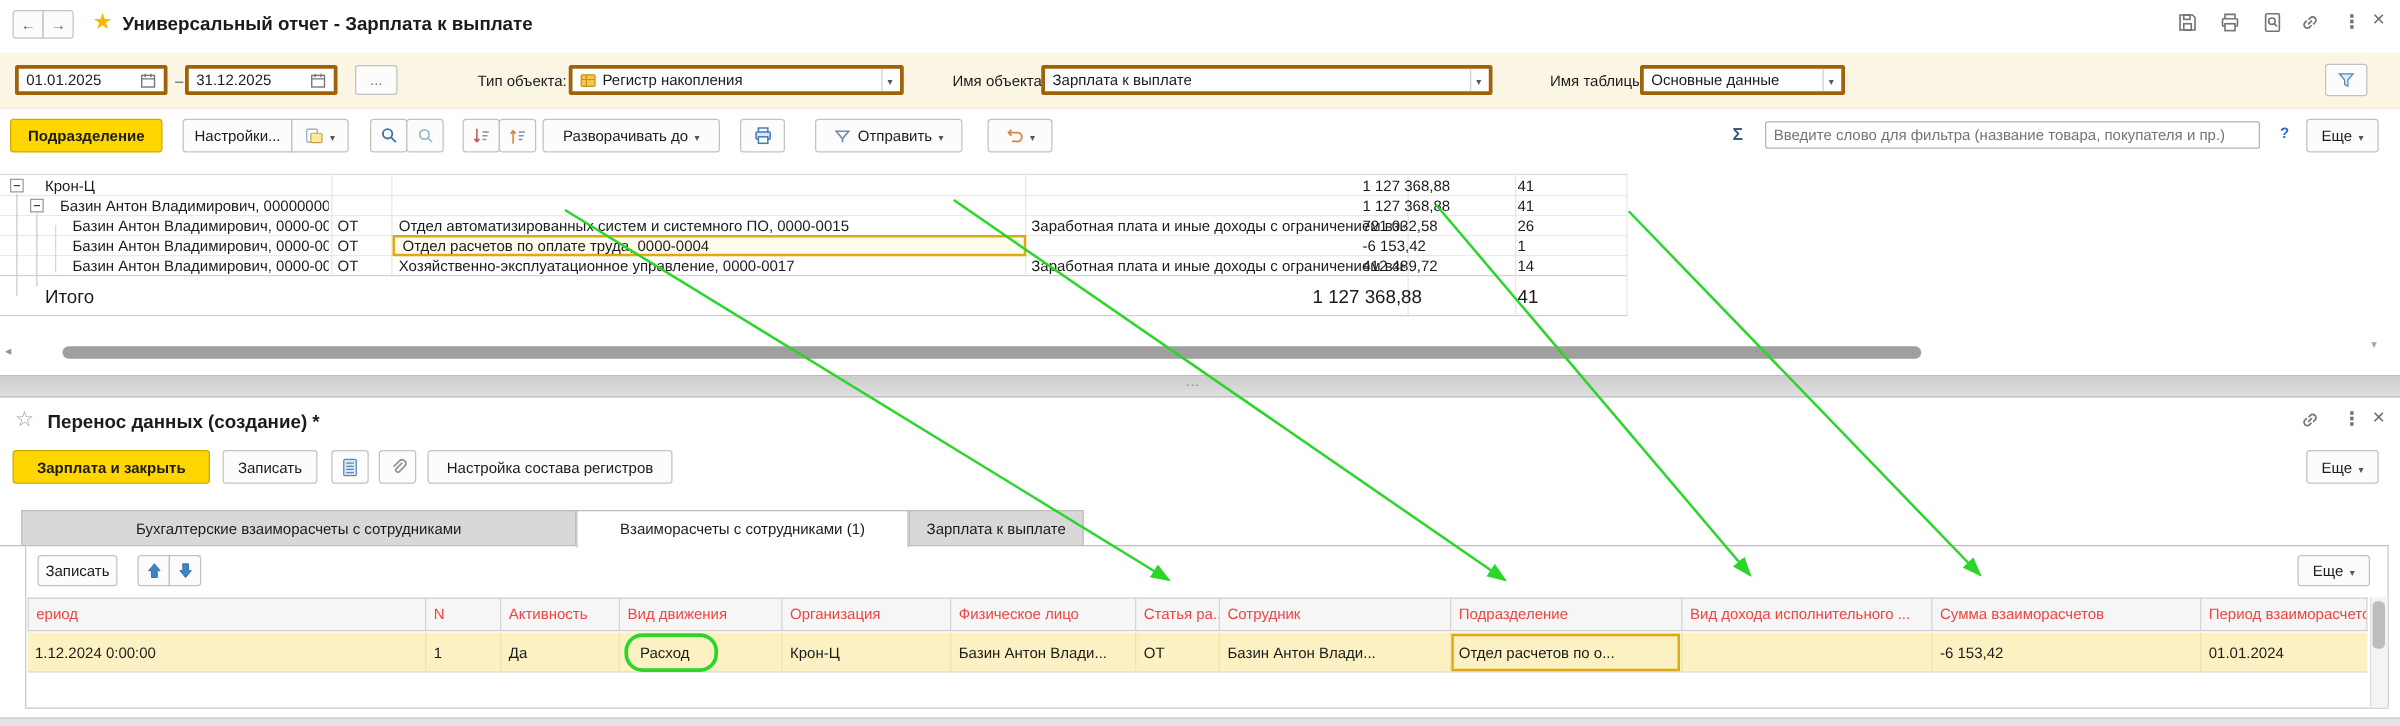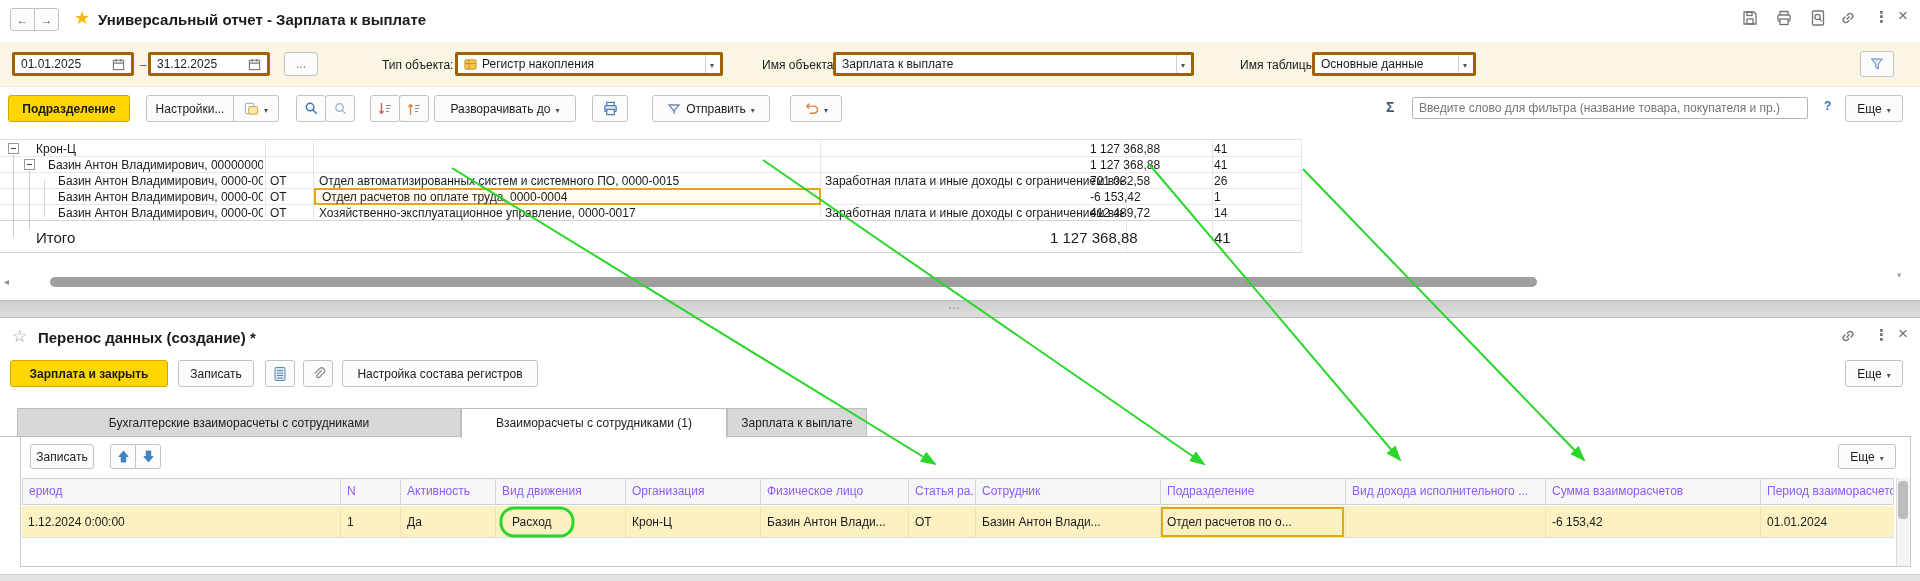--- a/index.html
+++ b/index.html
@@ -20,21 +20,21 @@
   .hline{position:absolute;height:1px;background:#e9e9e9}
   .vline{position:absolute;width:1px;background:#e6e6e6}
   .rc{position:absolute;height:16px;line-height:16px;white-space:nowrap;overflow:hidden}
   .num{text-align:left}
   .expbox{position:absolute;width:11px;height:11px;background:#fff;border:1px solid #9a9a9a;box-sizing:border-box}
   .expbox::after{content:"";position:absolute;left:2px;right:2px;top:4px;height:1px;background:#444}
   .tab{position:absolute;top:408px;height:28px;line-height:28px;text-align:center;background:#d8d8d8;
        border:1px solid #bdbdbd;border-bottom:none;box-sizing:border-box;white-space:nowrap;overflow:hidden;z-index:1}
   .tab.active{background:#fff;height:30px;z-index:3}
   .gh{position:absolute;top:478px;height:27px;line-height:27px;border-left:1px solid #d5d5d5;
-      padding-left:6px;box-sizing:border-box;color:#8b5cf6;white-space:nowrap;overflow:hidden;z-index:2}
+      padding-left:6px;box-sizing:border-box;color:#ef4444;white-space:nowrap;overflow:hidden;z-index:2}
   .gc{position:absolute;top:506px;height:32px;line-height:32px;border-left:1px solid #eee3b4;
       padding-left:6px;box-sizing:border-box;white-space:nowrap;overflow:hidden;z-index:2}
   .overlay{position:absolute;left:0;top:0;z-index:50;pointer-events:none}
   .ico{display:inline-flex;align-items:center;justify-content:center}
   .ico svg{display:block}
 </style>
 </head>
 <body>
 
 <div>

